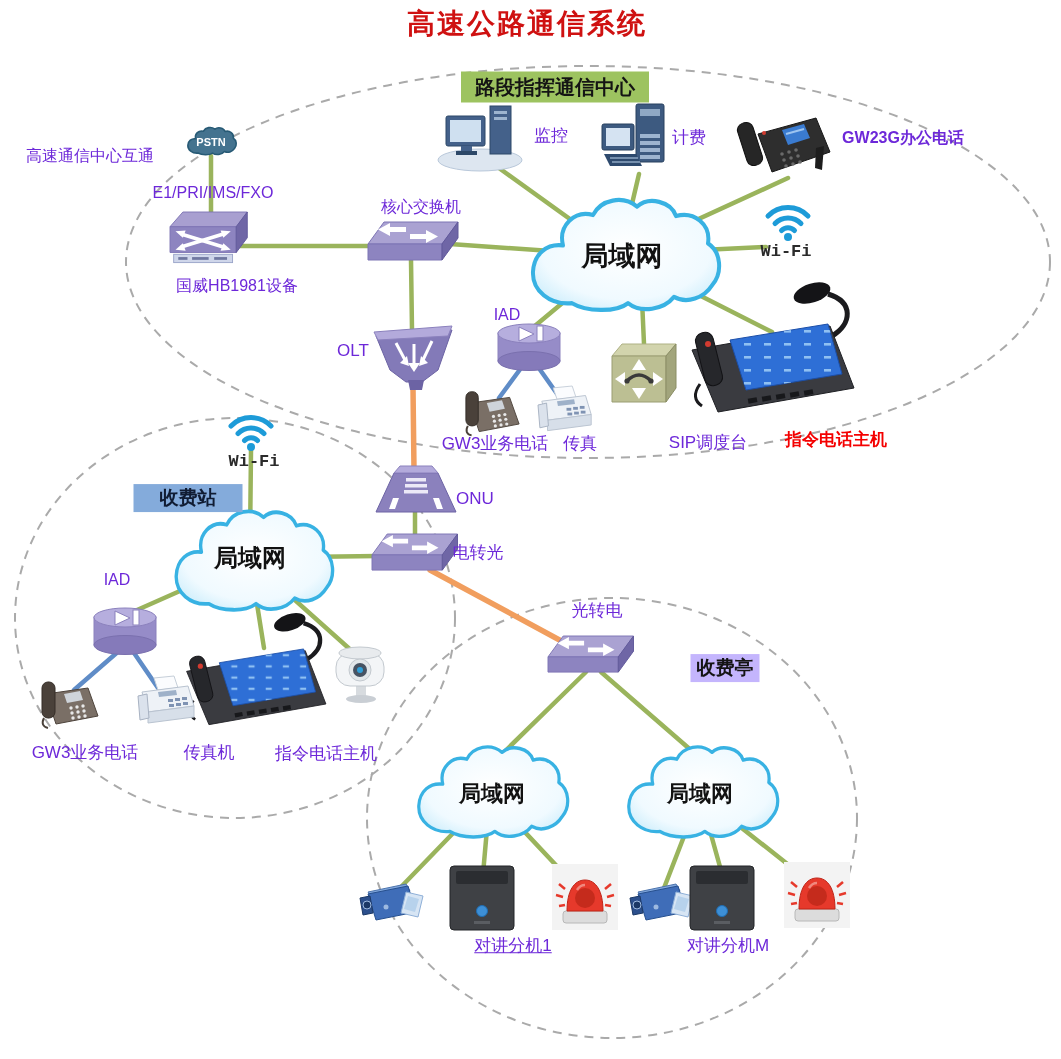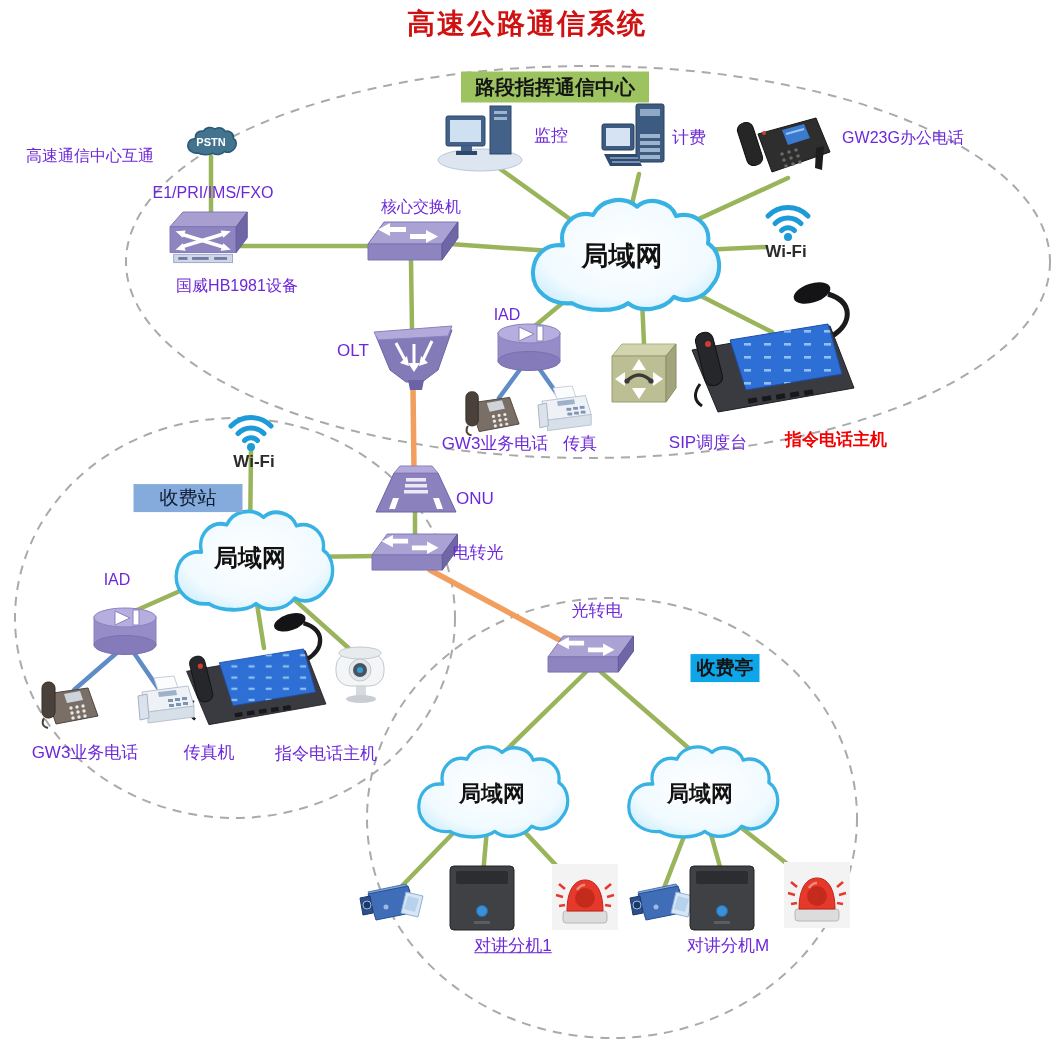--- a/index.html
+++ b/index.html
@@ -3,29 +3,29 @@
 <meta charset="utf-8">
 <style>
   html,body{margin:0;padding:0;background:#ffffff;}
   #stage{position:relative;width:1061px;height:1059px;overflow:hidden;
          font-family:"Liberation Sans","DejaVu Sans",sans-serif;}
   #net{position:absolute;left:0;top:0;}
   .lbl{position:absolute;transform:translate(-50%,-50%);white-space:nowrap;
        color:#6d28d9;font-size:17px;line-height:1.15;}
   .title{font-size:28px;font-weight:bold;color:#cf1111;letter-spacing:2px;}
   .tag-green{background:#9dc360;font-weight:bold;font-size:20px;padding:4px 14px;color:#141414;}
-  .tag-blue{background:#84abdb;font-weight:normal;font-size:19px;padding:3px 26px;color:#101c33;}
-  .tag-orange{background:#0ea5e9;font-weight:bold;font-size:19px;padding:3px 6px;color:#141414;}
+  .tag-blue{background:#84abdb;font-weight:bold;font-size:19px;padding:3px 26px;color:#101c33;}
+  .tag-orange{background:#c4b5fd;font-weight:bold;font-size:19px;padding:3px 6px;color:#141414;}
   .lan{font-weight:bold;color:#111;}
   .lan-top{font-size:27px;}
   .lan-left{font-size:24px;}
   .lan-bottom{font-size:22px;}
   .red{color:#f40000;font-weight:bold;}
   .pstn{color:#ffffff;font-weight:bold;font-size:11px;}
-  .wifi-t{font-weight:bold;color:#2b2b2b;font-size:17px;}
+  .wifi-t{font-weight:bold;color:#2b2b2b;font-size:17px;font-family:Liberation Mono, monospace;}
   .small16{font-size:16px;}
 </style>
 </head>
 <body>
 
 <div id="stage">
 
 <svg id="net" width="1061" height="1059" viewBox="0 0 1061 1059">
   <defs>
     <radialGradient id="gcloud" cx="50%" cy="45%" r="65%">
@@ -348,21 +348,21 @@
 
 <div class="lbl title" style="left:527px;top:24px;">高速公路通信系统</div>
 <div class="lbl tag-green" style="left:555px;top:87px;">路段指挥通信中心</div>
 <div class="lbl small16" style="left:90px;top:156px;">高速通信中心互通</div>
 <div class="lbl pstn" style="left:211px;top:142px;">PSTN</div>
 <div class="lbl small16" style="left:213px;top:193px;">E1/PRI/IMS/FXO</div>
 <div class="lbl small16" style="left:237px;top:286px;">国威HB1981设备</div>
 <div class="lbl small16" style="left:421px;top:207px;">核心交换机</div>
 <div class="lbl" style="left:551px;top:136px;">监控</div>
 <div class="lbl" style="left:689px;top:138px;">计费</div>
-<div class="lbl small16" style="left:903px;top:138px;">GW23G办公电话</div>
+<div class="lbl small16" style="left:903px;top:138px;font-weight:bold;">GW23G办公电话</div>
 <div class="lbl lan lan-top" style="left:622px;top:257px;">局域网</div>
 <div class="lbl wifi-t" style="left:786px;top:252px;">Wi-Fi</div>
 <div class="lbl" style="left:353px;top:351px;">OLT</div>
 <div class="lbl small16" style="left:507px;top:315px;">IAD</div>
 <div class="lbl" style="left:495px;top:444px;">GW3业务电话</div>
 <div class="lbl" style="left:580px;top:444px;">传真</div>
 <div class="lbl" style="left:708px;top:443px;">SIP调度台</div>
 <div class="lbl red" style="left:836px;top:440px;">指令电话主机</div>
 <div class="lbl" style="left:475px;top:499px;">ONU</div>
 <div class="lbl" style="left:478px;top:553px;">电转光</div>

